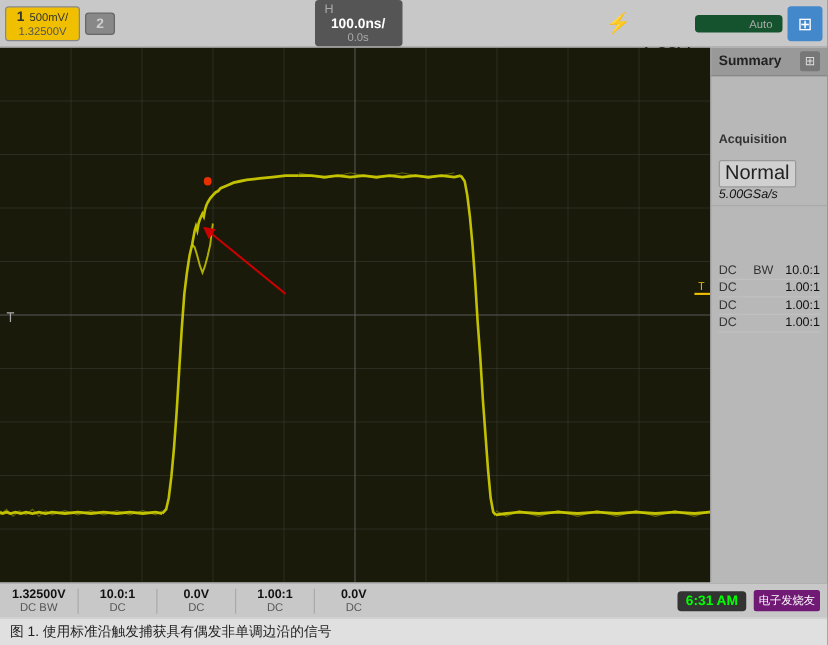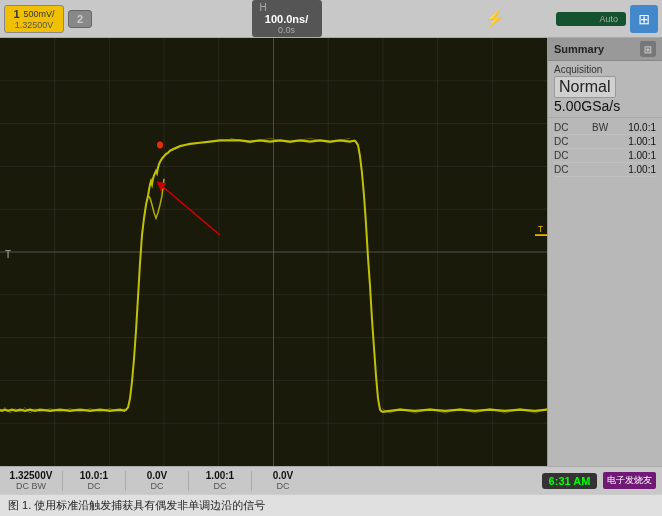--- a/index.html
+++ b/index.html
@@ -158,26 +158,27 @@
     }
     .annotation-text {
       color: white;
       font-size: 15px;
       background: transparent;
       white-space: nowrap;
     }
 
     
     .side-panel {
-      width: 115px;
+      width: 94px;
       background: #b8b8b8;
       display: flex;
       flex-direction: column;
       border-left: 1px solid #999;
       font-size: 10px;
+      gap: 42px;
     }
 
     .side-panel-header {
       background: #999;
       padding: 3px 6px;
       display: flex;
       justify-content: space-between;
       align-items: center;
       border-bottom: 1px solid #888;
     }
@@ -197,27 +198,28 @@
       color: #ddd;
       font-size: 10px;
     }
 
     .side-section {
       padding: 3px 6px;
       border-bottom: 1px solid #aaa;
     }
     .side-section-title {
       font-size: 10px;
-      font-weight: normal;
+      font-weight: bold;
       color: #333;
-      margin-bottom: 1px;
+      margin-bottom: 11px;
     }
     .side-section-value {
-      font-size: 14px;
+      font-size: 10px;
       color: #111;
+      font-style: italic;
     }
 
     .channels-section {
       padding: 3px 6px;
     }
     .ch-row {
       display: flex;
       justify-content: space-between;
       align-items: center;
       padding: 1px 0;

